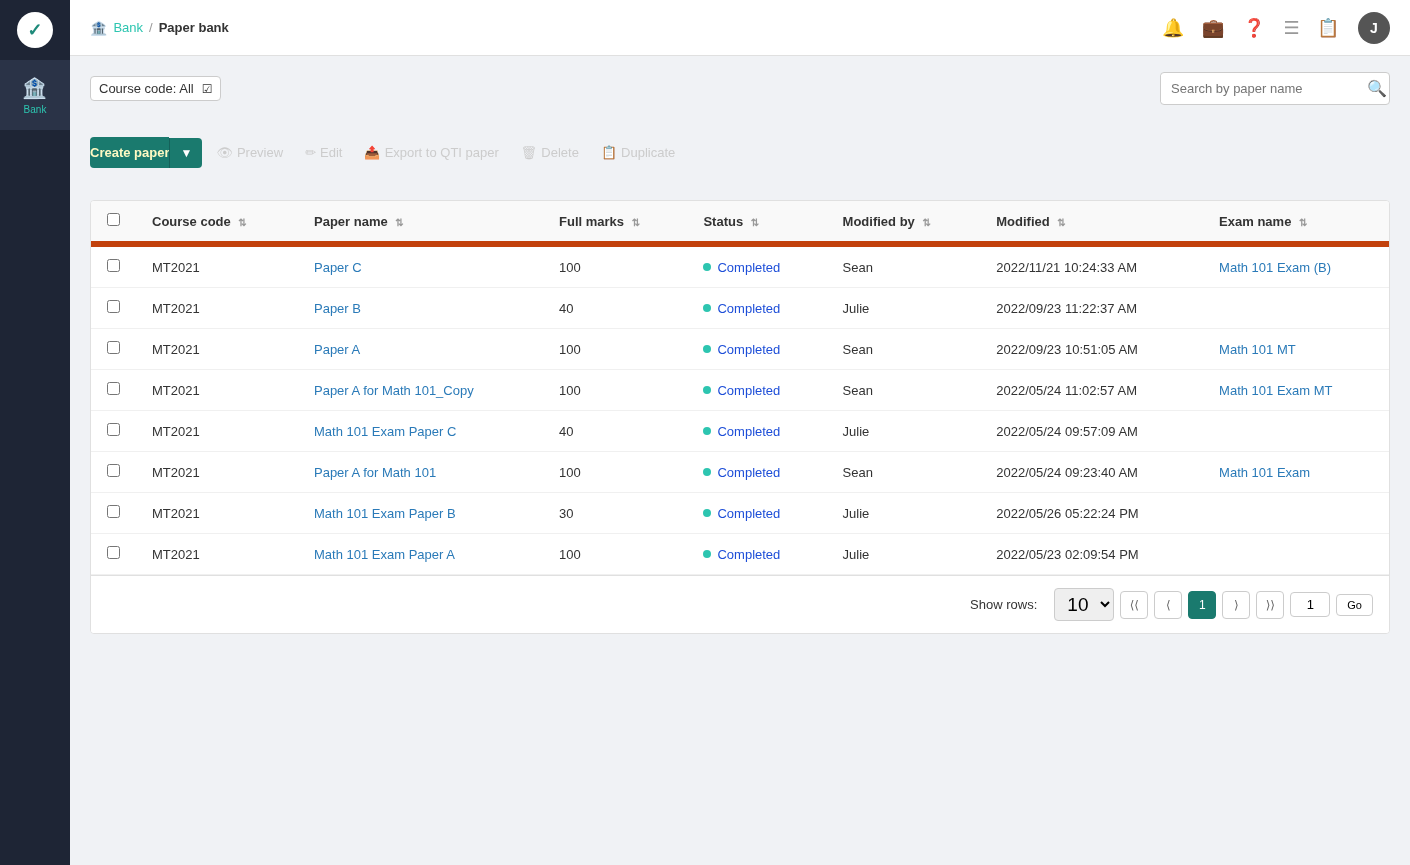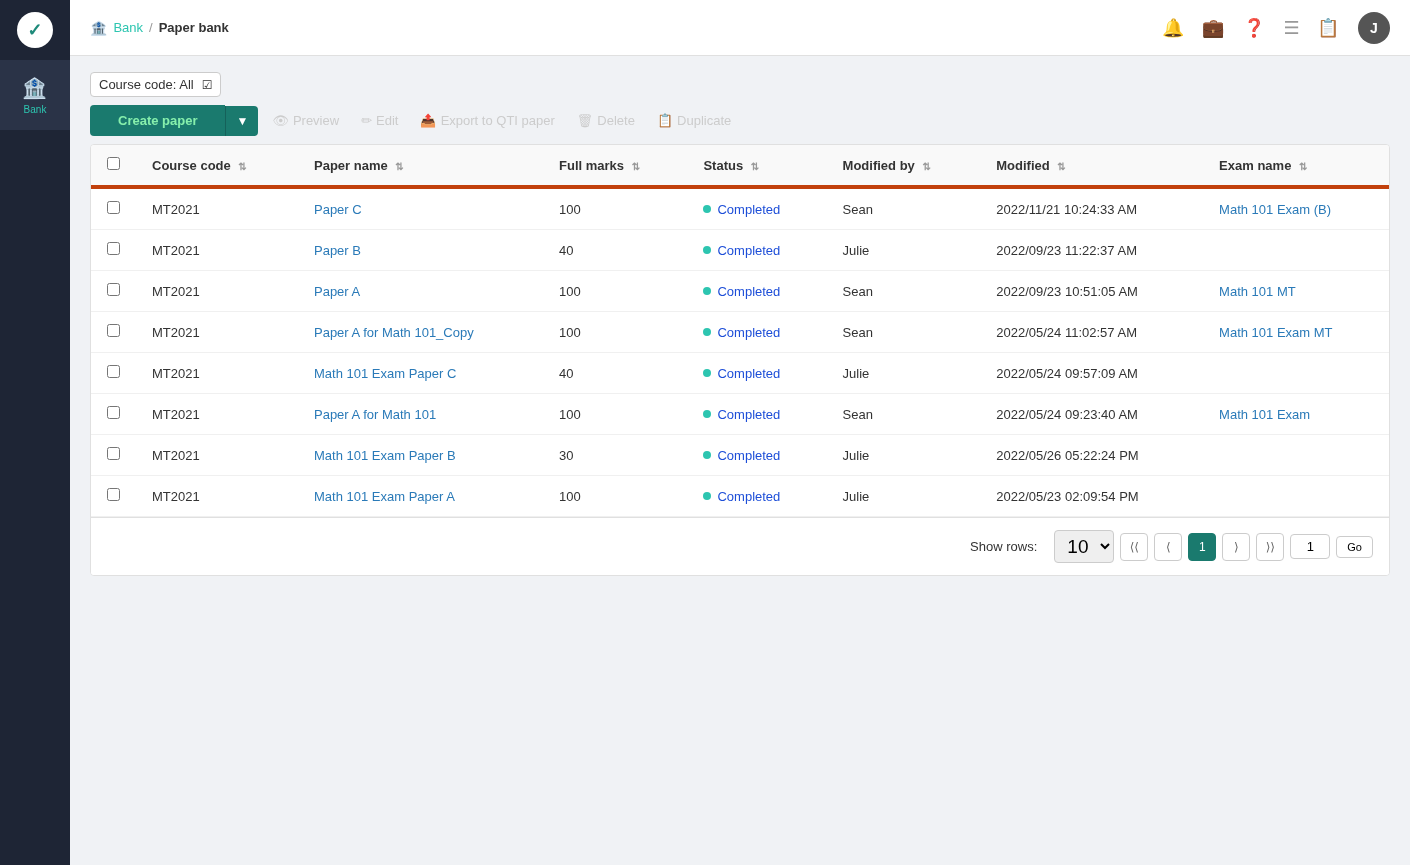--- a/index.html
+++ b/index.html
@@ -121,21 +121,21 @@
       cursor: pointer;
     }
 
     
     .content {
       flex: 1;
       padding: 16px 20px;
       overflow-y: auto;
       display: flex;
       flex-direction: column;
-      gap: 8px;
+      gap: 32px;
     }
 
     
     .topbar {
       display: flex;
       align-items: center;
       justify-content: space-between;
     }
     .course-filter {
       display: flex;
@@ -175,24 +175,24 @@
     }
 
     
     .toolbar {
       display: flex;
       align-items: center;
       gap: 6px;
     }
     .btn-create {
       background: #1a7a6e;
-      color: #86efac;
+      color: #fef9c3;
       border: none;
       border-radius: 4px 0 0 4px;
-      padding: 8px 28px;
+      padding: 8px 0;
       cursor: pointer;
       font-size: 13px;
       font-weight: bold;
     }
     .btn-create-arrow {
       background: #1a7a6e;
       color: white;
       border: none;
       border-left: 1px solid #15615a;
       border-radius: 0 4px 4px 0;
@@ -222,21 +222,21 @@
       border-radius: 4px;
       border: 1px solid #e0e0e0;
       overflow: hidden;
     }
     table {
       width: 100%;
       border-collapse: collapse;
     }
     thead {
       background: #f9f9f9;
-      border-bottom: 4px solid #c2410c;
+      border-bottom: 6px solid #c2410c;
     }
     thead th {
       padding: 12px 16px;
       text-align: left;
       font-size: 13px;
       font-weight: 600;
       color: #333;
       white-space: nowrap;
     }
     thead th .sort-icon {
@@ -374,20 +374,24 @@
       <div class="header-avatar">J</div>
     </div>
   </div>
 
   <div class="content">
 
     <div class="topbar">
       <div class="course-filter">
         <span>Course code: All</span>
         <span style="font-size:12px;">☑</span>
+      </div>
+      <div class="search-box">
+        <input class="search-input" type="text" placeholder="Search by paper name" style="">
+        <button class="search-btn">🔍</button>
       </div>
     </div>
 
     <div class="toolbar">
       <div class="create-btn-group">
         <button class="btn-create">Create paper</button>
         <button class="btn-create-arrow">▼</button>
       </div>
       <button class="btn-toolbar disabled">
         <span>👁</span>

